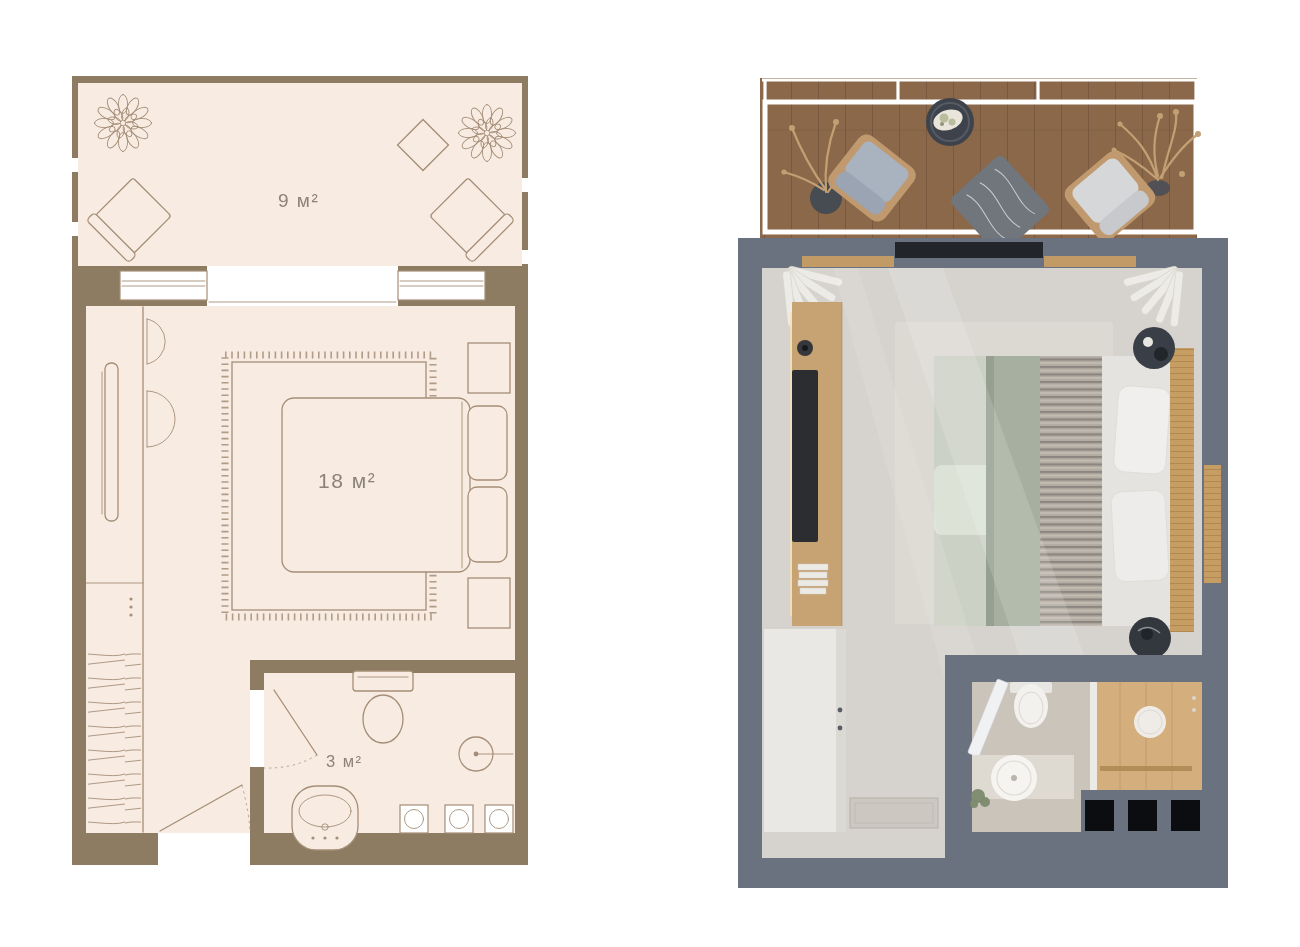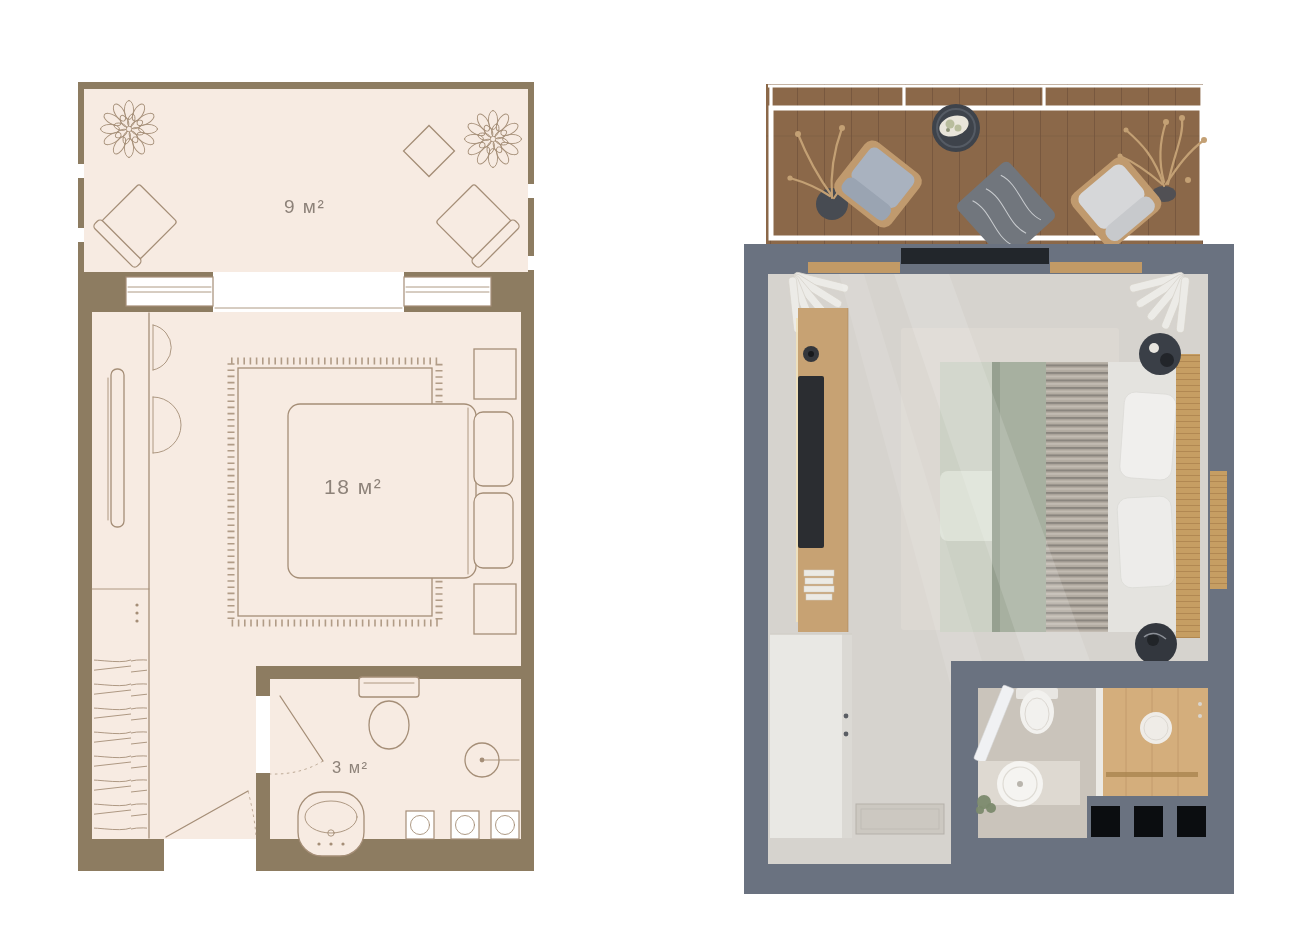--- a/index.html
+++ b/index.html
@@ -1,18 +1,18 @@
 <!DOCTYPE html>
 <html style="--bg: #ffffff; --wall2d: #8d7c61; --floor2d: #f7ebe2; --line2d: #a58e77; --label2d: #8d8279; --wall3d: #6a7280; --floor3d: #d6d3ce; --rug3d: #dcd8d2; --deck: #8b6849; --deckline: #70513a; --wood: #c7a273; --tan: #c69e63; --tv: #2b2d31; --sage: #a7b0a0; --sheet: #ccd1c5; --pillow: #f0efed; --chaircushion: #a9b2bf; --chaircushion2: #d6d7d9; --throw: #71767d; --plantdry: #c3a074; --wardrobe: #e9e8e4; --stone: #cac4bb; --showerwood: #d4ae7c; --blackunit: #0b0d10; --porcelain: #f2f1ee; --counter: #ded9d1; --plantgreen: #7b8a6d; --curtain: #ecebe7; --mat: #ccc8c1;"><head>
 <meta charset="utf-8">
 <style>
   html,body{margin:0;padding:0;background:#fff;}
   .stage{position:relative;width:1300px;height:947px;background:var(--bg,#fff);overflow:hidden;
          font-family:"Liberation Sans",sans-serif;}
-  figure{margin:16px;position:absolute;text-align:center;}
+  figure{margin:10px;position:absolute;text-align:center;}
   svg{display:block;}
 
   
   .w2 {fill:var(--wall2d);}
   .f2 {fill:var(--floor2d);}
   .gap{fill:#ffffff;}
   .s2 {stroke:var(--line2d);fill:none;stroke-width:1.3;stroke-linecap:round;}
   .s2t{stroke:var(--line2d);fill:none;stroke-width:0.9;stroke-linecap:round;}
   .sf2{stroke:var(--line2d);fill:var(--floor2d);stroke-width:1.3;}
   .sw2{stroke:var(--line2d);fill:#ffffff;stroke-width:1.2;}

